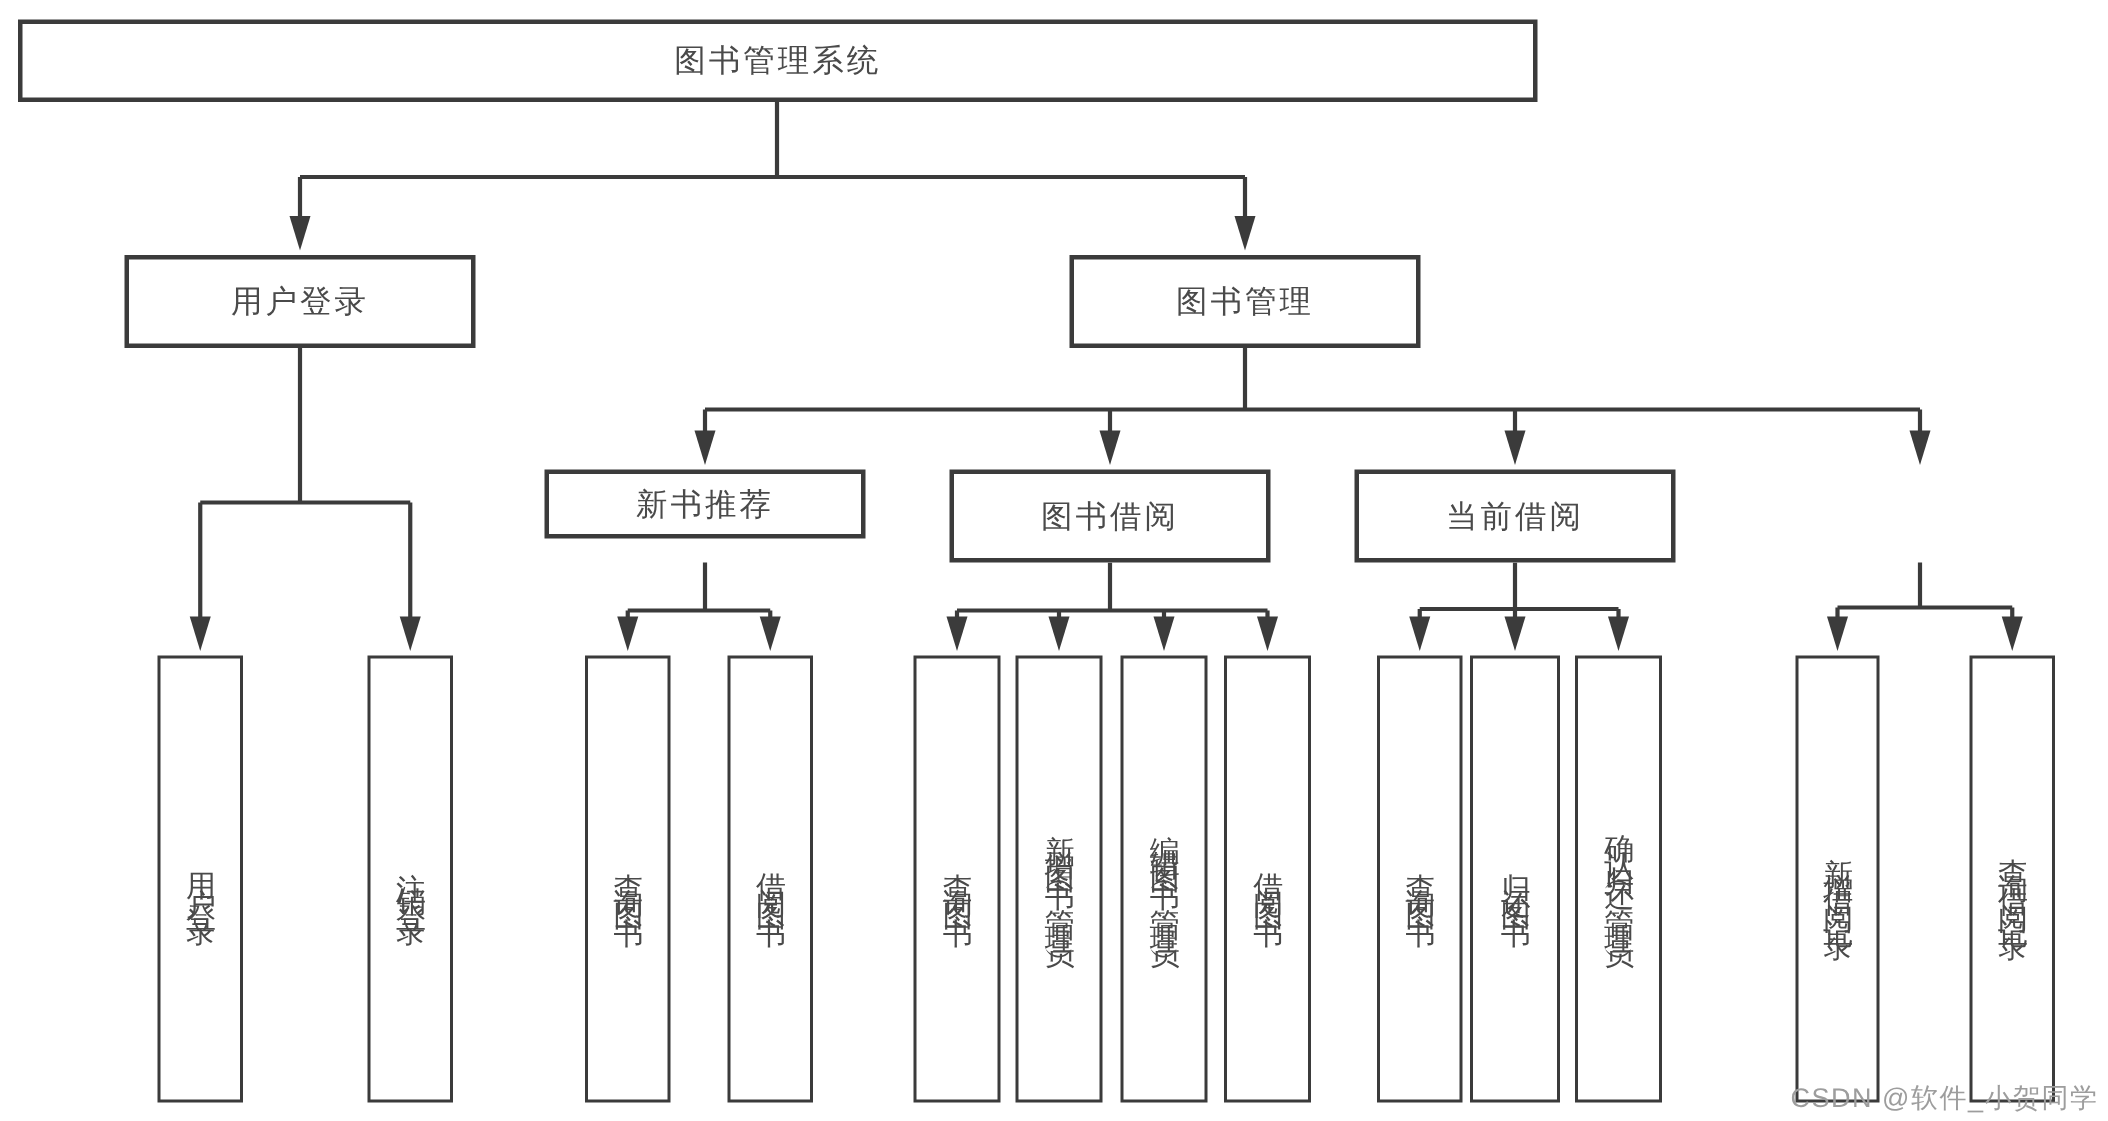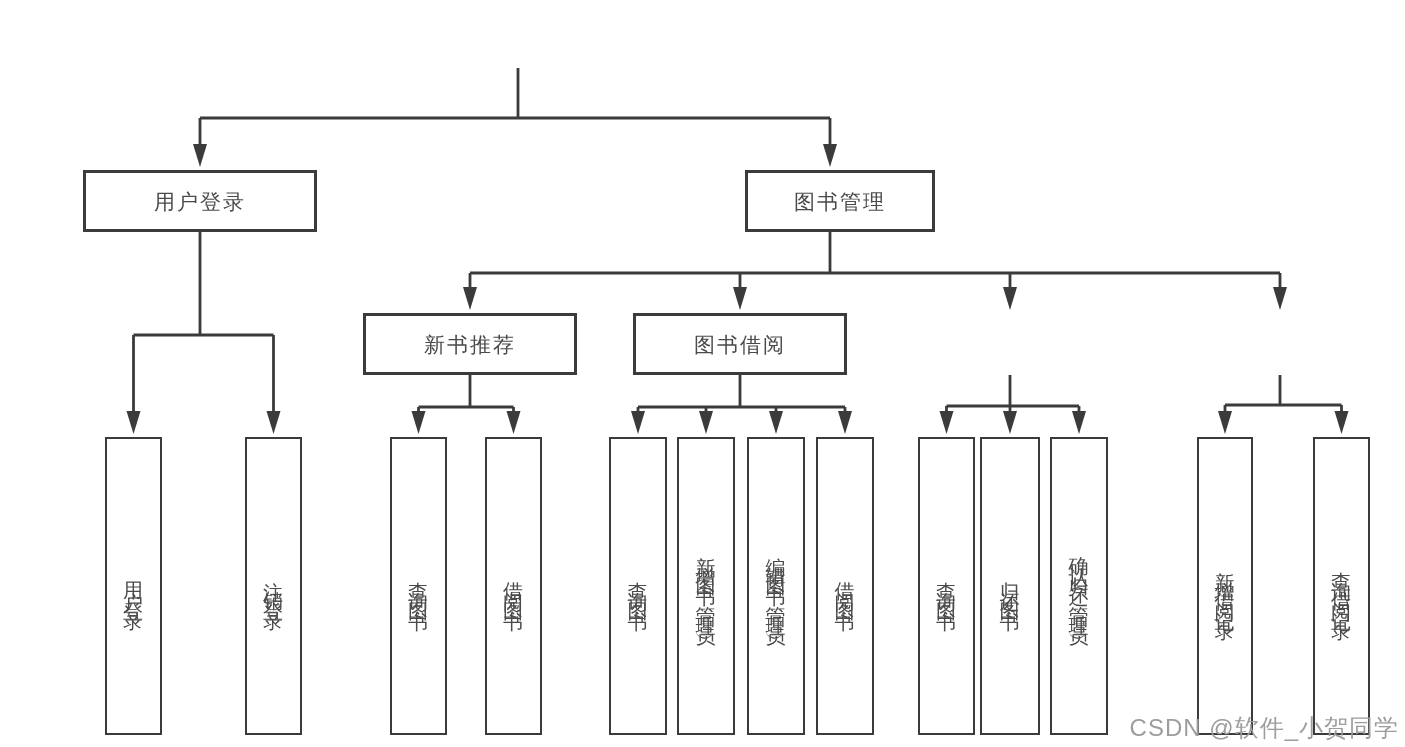--- a/index.html
+++ b/index.html
@@ -45,21 +45,21 @@
     color: #4a4a4a;
     font-size: 20px;
     letter-spacing: 10px;
     line-height: 1;
   }
   #watermark {
     position: absolute;
     right: 6px;
     bottom: 3px;
     color: #9d9d9d;
-    font-size: 24px;
+    font-size: 18px;
     letter-spacing: 1px;
     z-index: 2;
     white-space: nowrap;
   }
 </style>
 </head>
 <body>
 
 <div id="canvas">
 
@@ -89,33 +89,39 @@
       <polygon points="769,411 783,411 776,434"></polygon>
       <polygon points="838,411 852,411 845,434"></polygon>
       <polygon points="939.5,411 953.5,411 946.5,434"></polygon>
       <polygon points="1003,411 1017,411 1010,434"></polygon>
       <polygon points="1072,411 1086,411 1079,434"></polygon>
       <polygon points="1218,411 1232,411 1225,434"></polygon>
       <polygon points="1334.5,411 1348.5,411 1341.5,434"></polygon>
     </g>
   </svg>
 
+  <div class="node" style="left:12px; top:13px; width:1013px; height:55px;">
+    <span class="hlabel">图书管理系统</span>
+  </div>
 
   <div class="node" style="left:83px; top:170px; width:234px; height:62px;">
     <span class="hlabel">用户登录</span>
   </div>
-  <div class="node" style="left:713px; top:170px; width:190px; height:62px;margin-left:32px;">
+  <div class="node" style="left:713px; top:170px; width:234px; height:62px;">
     <span class="hlabel">图书管理</span>
   </div>
 
-  <div class="node" style="left:363px; top:313px; width:214px; height:62px;">
+  <div class="node" style="left:363px; top:313px; width:214px; height:46px;">
     <span class="hlabel">新书推荐</span>
   </div>
   <div class="node" style="left:633px; top:313px; width:214px; height:62px;justify-content:center;">
     <span class="hlabel">图书借阅</span>
+  </div>
+  <div class="node" style="left:903px; top:313px; width:214px; height:62px;">
+    <span class="hlabel">当前借阅</span>
   </div>
 
   <div class="node leaf" style="left:105px; top:437px; width:57px; height:298px;">
     <span class="vlabel">用户登录</span>
   </div>
   <div class="node leaf" style="left:245px; top:437px; width:57px; height:298px;">
     <span class="vlabel">注销登录</span>
   </div>
 
   <div class="node leaf" style="left:390px; top:437px; width:57px; height:298px;">

